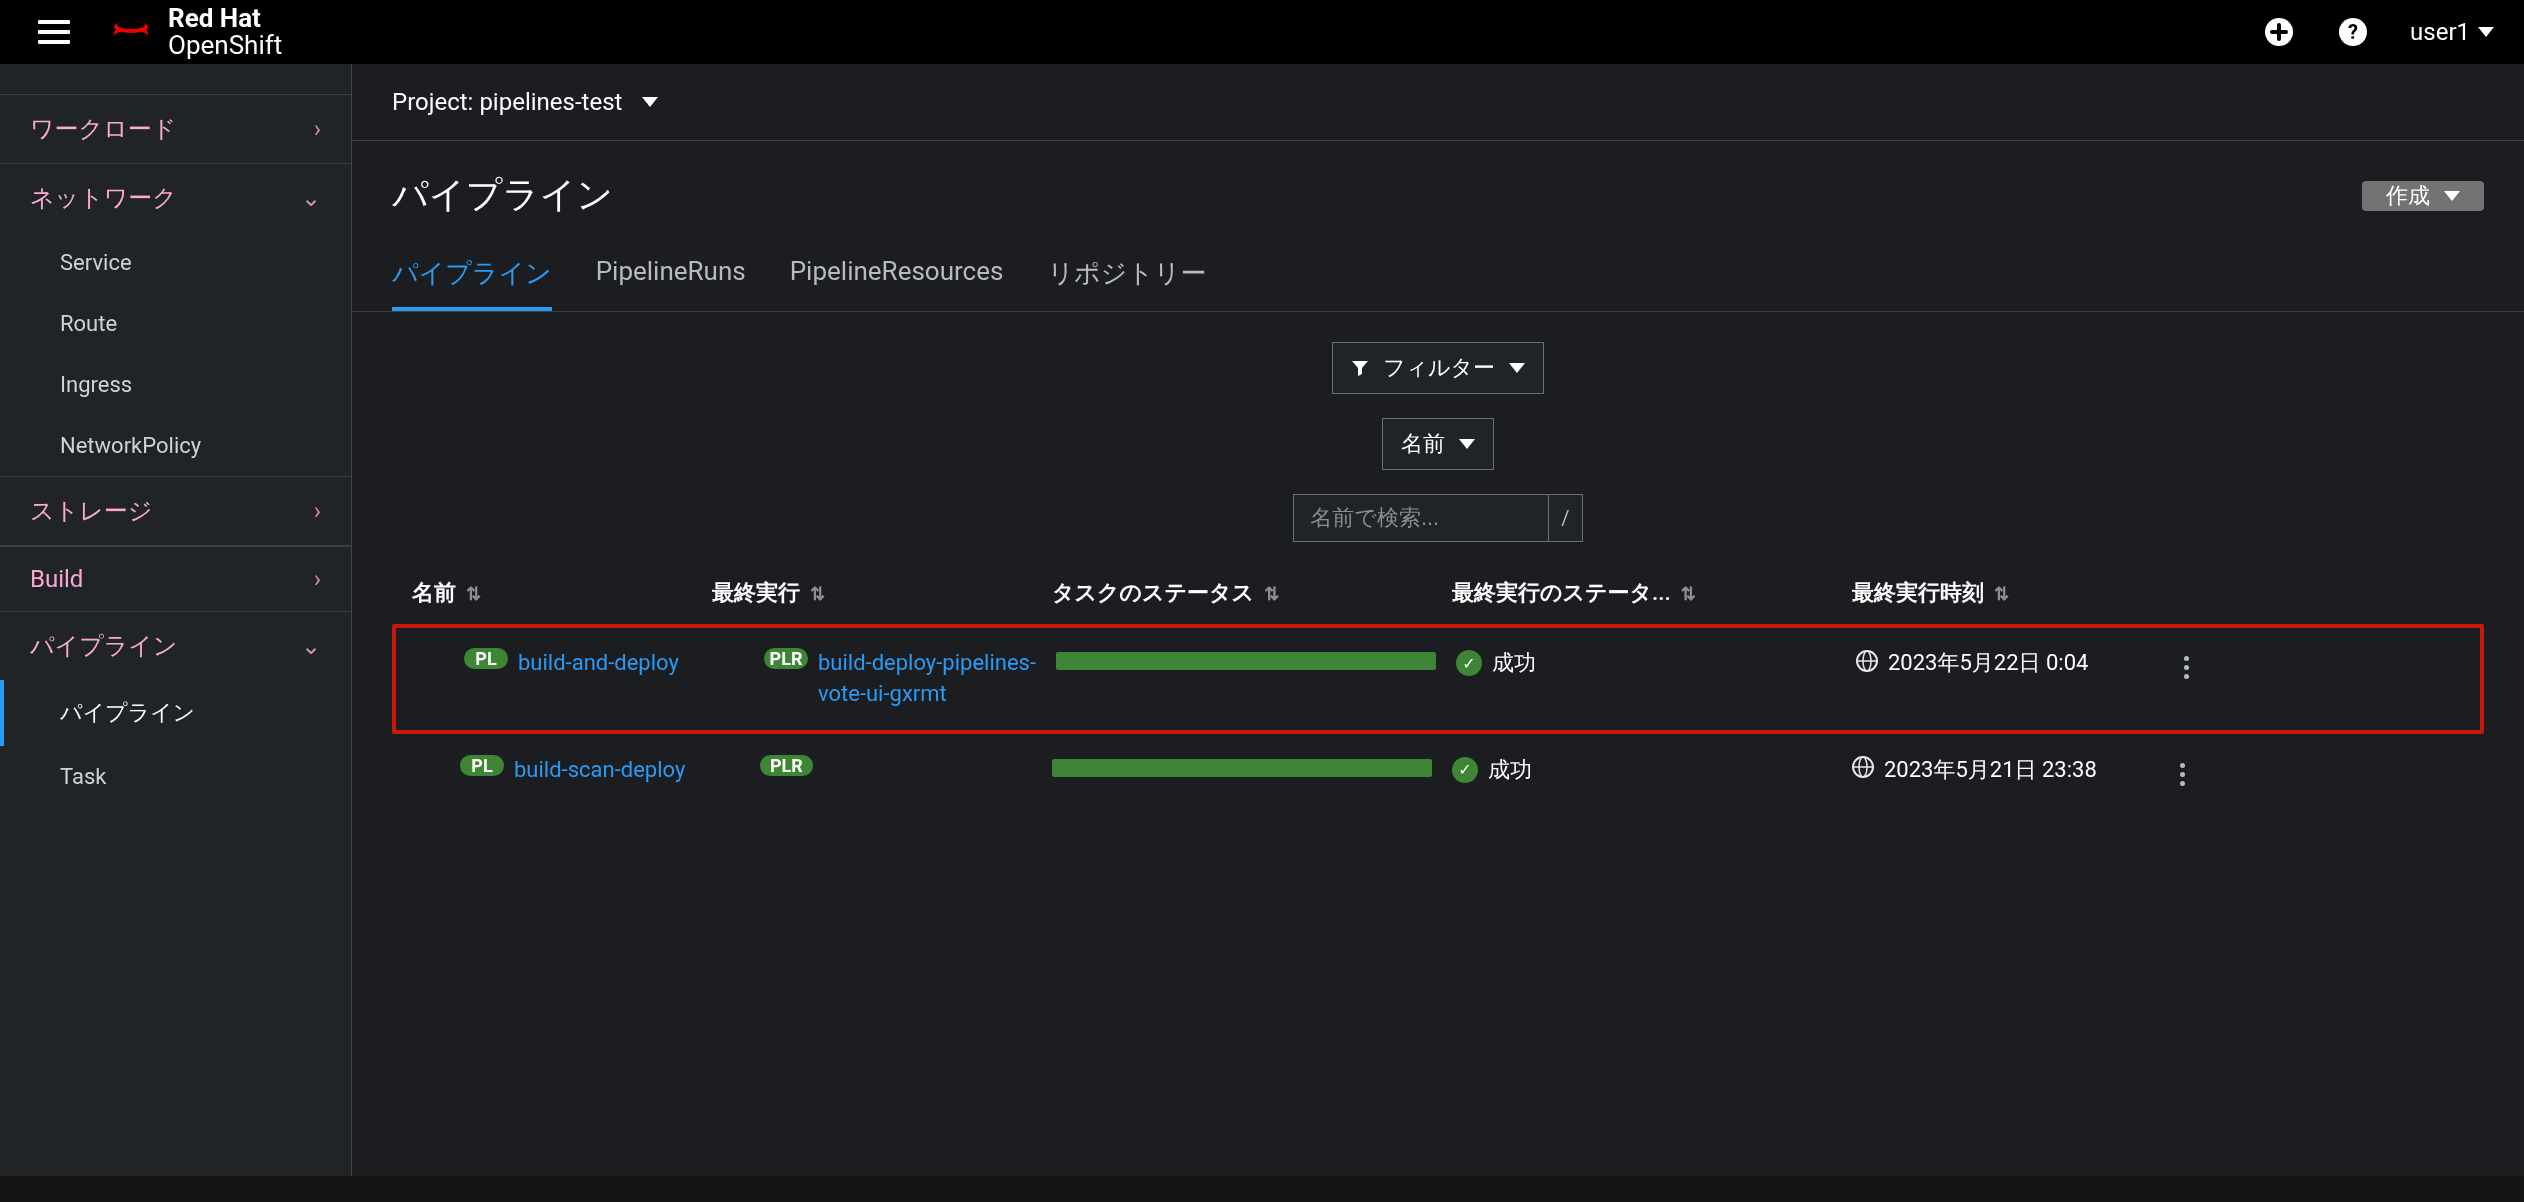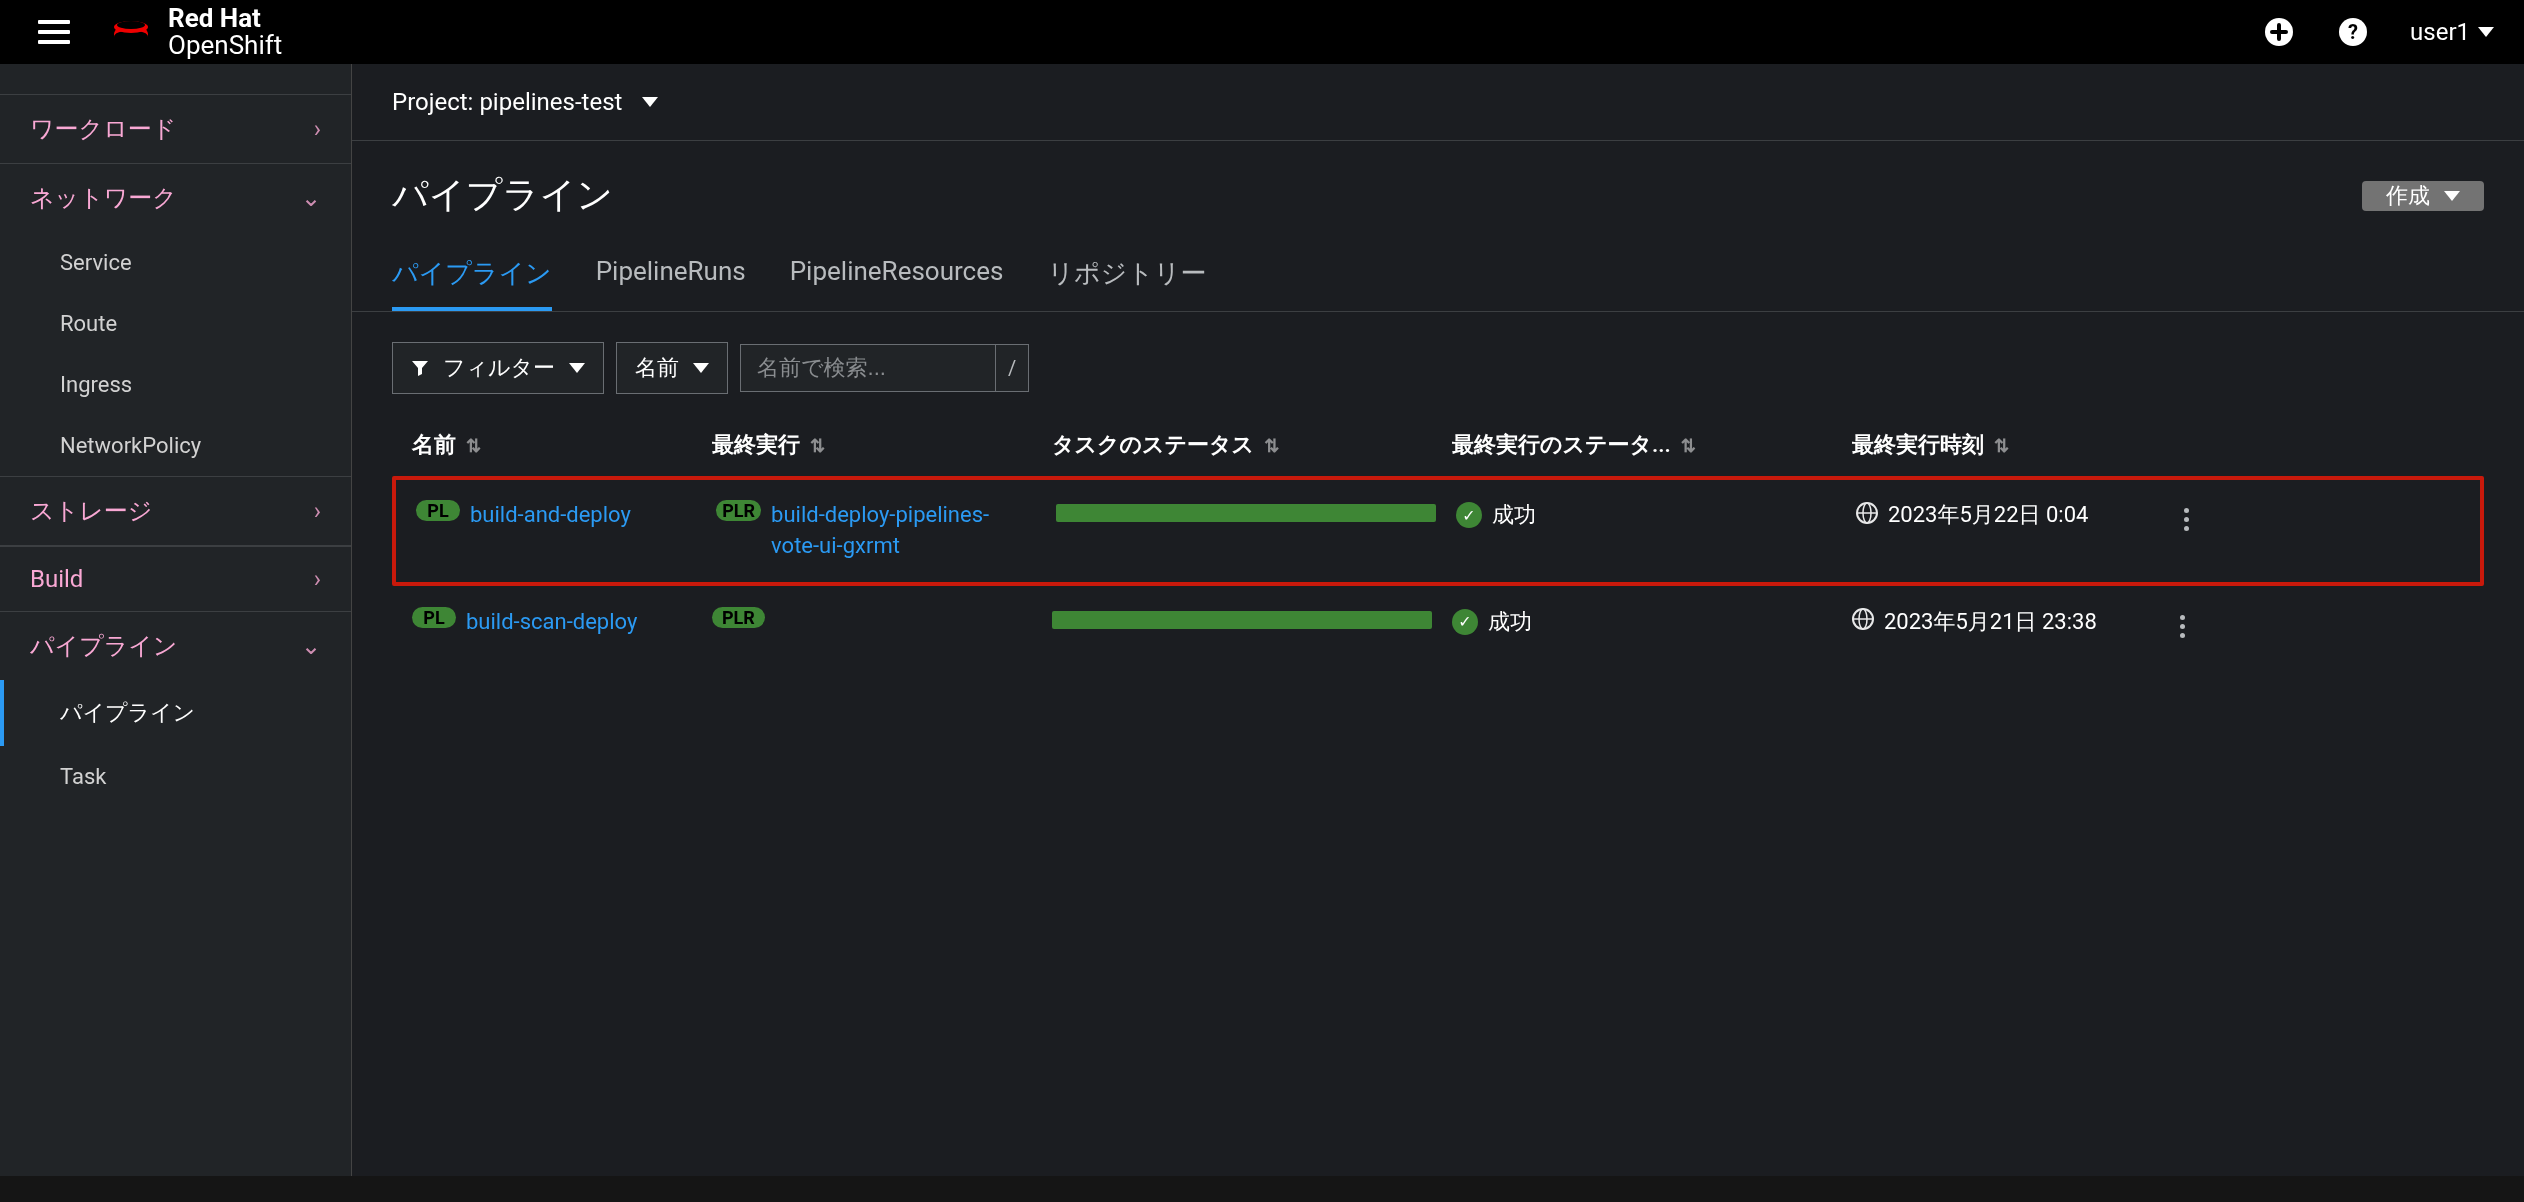--- a/index.html
+++ b/index.html
@@ -147,23 +147,24 @@
   color: #b8bbbe;
   cursor: pointer;
   border-bottom: 4px solid transparent;
 }
 .tab.active {
   color: #2b9af3;
   border-bottom-color: #2b9af3;
 }
 .toolbar {
   display: flex;
-  gap: 12px;
+  gap: 24px;
   padding: 30px 40px 20px 40px;
   align-items: center;
+  flex-direction: column;
 }
 .filter-btn, .name-sel {
   background: #212427;
   border: 1px solid #6a6e73;
   color: #fff;
   padding: 10px 18px;
   font-size: 22px;
   display: flex;
   align-items: center;
   gap: 14px;
@@ -211,26 +212,27 @@
   padding: 20px;
   align-items: flex-start;
   border-top: 1px solid transparent;
 }
 .row.highlighted { border: 4px solid #c9190b; border-radius: 2px; }
 .badge {
   display: inline-flex;
   align-items: center;
   justify-content: center;
   background: #3e8635;
-  color: #000000;
+  color: #ffffff;
   border-radius: 20px;
   font-size: 18px;
   font-weight: 700;
   padding: 0 10px;
   min-width: 44px;
+  margin-left: 48px;
 }
 .cell { display: flex; align-items: flex-start; gap: 10px; font-size: 22px; }
 .link { color: #2b9af3; cursor: pointer; word-break: break-word; line-height: 1.4; }
 .progress {
   width: 100%;
   height: 18px;
   background: #3e8635;
   margin-top: 4px;
   border-radius: 2px;
 }

